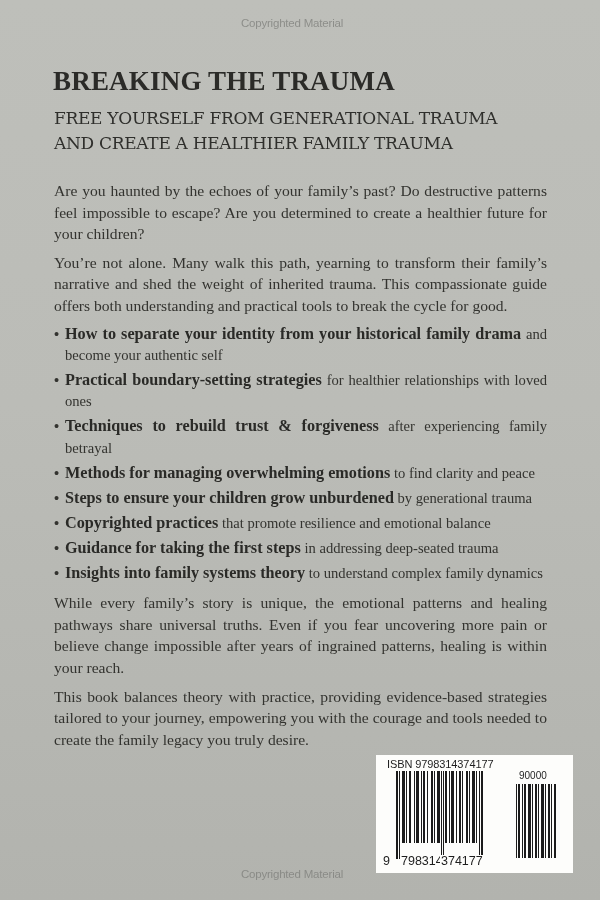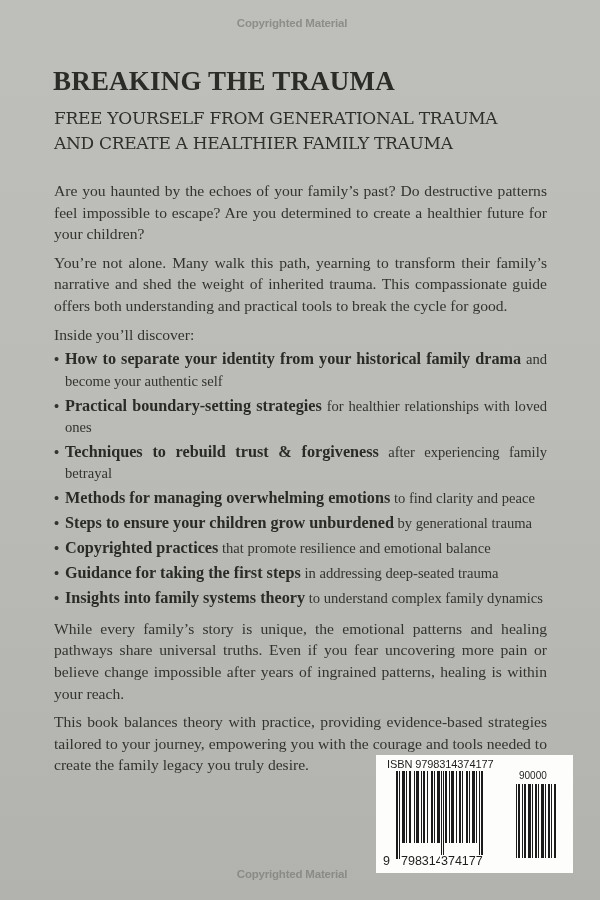--- a/index.html
+++ b/index.html
@@ -15,21 +15,21 @@
     color: #2b2b29;
     font-family: "DejaVu Serif", "Liberation Serif", serif;
   }
   .watermark {
     position: absolute;
     left: 0;
     width: 584px;
     text-align: center;
     font-family: "Liberation Sans", sans-serif;
     font-size: 11.5px;
-    font-weight: bold;
+    font-weight: normal;
     color: #8d8e8a;
     letter-spacing: -0.2px;
   }
   .wm-top { top: 17px; }
   .wm-bottom { top: 868px; color: #8a8b87; }
 
   .title {
     position: absolute;
     left: 53px;
     top: 66px;
@@ -161,21 +161,20 @@
 
 <h1 class="title">BREAKING THE TRAUMA</h1>
 <h2 class="subtitle">
   <span>FREE YOURSELF FROM GENERATIONAL TRAUMA</span><br>
   <span>AND CREATE A HEALTHIER FAMILY TRAUMA</span>
 </h2>
 
 <div class="body">
   <p>Are you haunted by the echoes of your family’s past? Do destructive patterns feel impossible to escape? Are you determined to create a healthier future for your children?</p>
   <p>You’re not alone. Many walk this path, yearning to transform their family’s narrative and shed the weight of inherited trauma. This compassionate guide offers both understanding and practical tools to break the cycle for good.</p>
-  <p class="intro">Inside you’ll discover:</p>
   <ul class="bullets">
     <li><span class="dot">•</span><span class="lead">How to separate your identity from your historical family drama</span><span> and become your authentic self</span></li>
     <li><span class="dot">•</span><span class="lead">Practical boundary-setting strategies</span><span> for healthier relationships with loved ones</span></li>
     <li><span class="dot">•</span><span class="lead">Techniques to rebuild trust &amp; forgiveness</span><span> after experiencing family betrayal</span></li>
     <li><span class="dot">•</span><span class="lead">Methods for managing overwhelming emotions</span><span> to find clarity and peace</span></li>
     <li><span class="dot">•</span><span class="lead">Steps to ensure your children grow unburdened</span><span> by generational trauma</span></li>
     <li><span class="dot">•</span><span class="lead">Copyrighted practices</span><span> that promote resilience and emotional balance</span></li>
     <li><span class="dot">•</span><span class="lead">Guidance for taking the first steps</span><span> in addressing deep-seated trauma</span></li>
     <li><span class="dot">•</span><span class="lead">Insights into family systems theory</span><span> to understand complex family dynamics</span></li>
   </ul>

